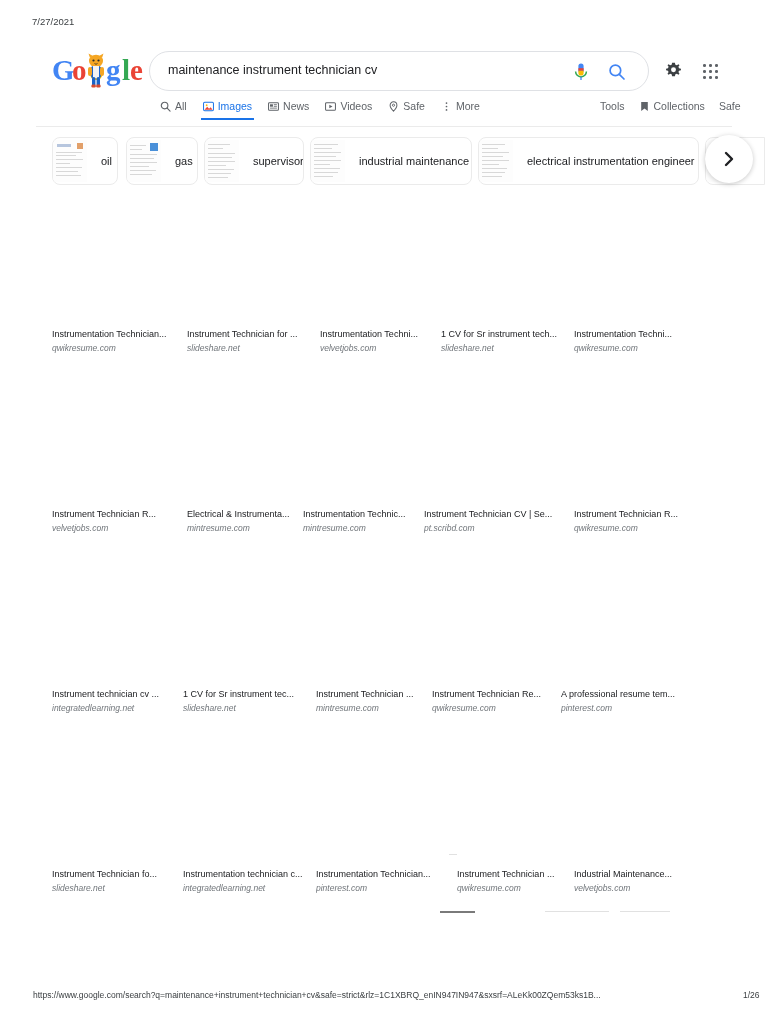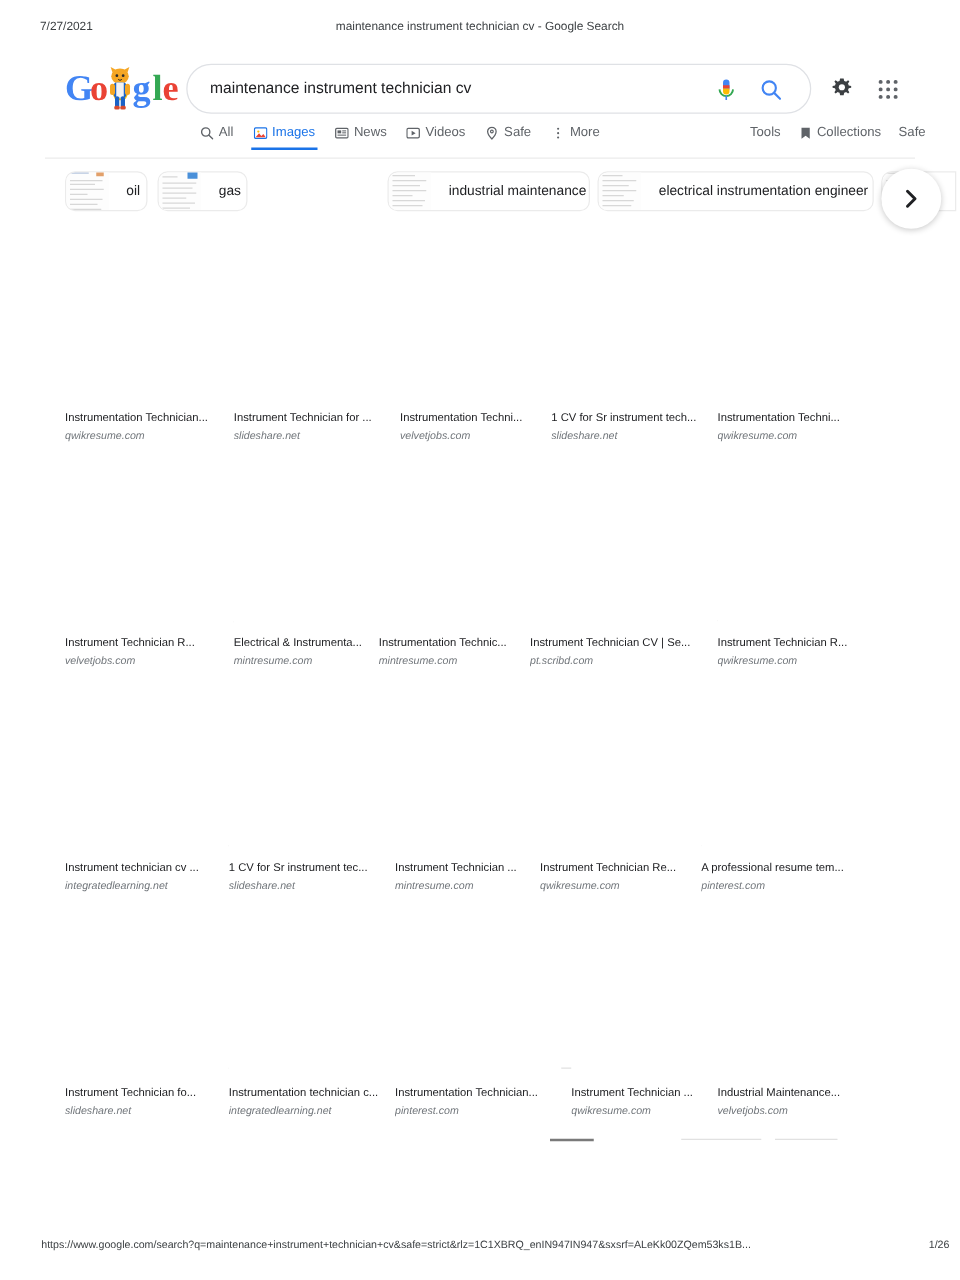--- a/index.html
+++ b/index.html
@@ -180,21 +180,21 @@
   .chiprow {
     position: absolute;
     top: 137px;
     left: 0;
     width: 768px;
     height: 46px;
   }
   .chip {
     position: absolute;
     top: 0;
-    height: 32px;
+    height: 48px;
     border: 1px solid #ebebeb;
     border-radius: 8px;
     background: #fff;
     box-sizing: border-box;
     display: flex;
     align-items: center;
     overflow: hidden;
     cursor: pointer;
   }
   .chip-thumb {
@@ -307,21 +307,20 @@
     left: 743px;
     top: 0;
     white-space: nowrap;
   }
 </style>
 </head>
 <body>
 
 <div class="print-header">
   <span class="print-date">7/27/2021</span>
-  <span class="print-title">maintenance instrument technician cv - Google Search</span>
 </div>
 
 <div class="header">
 
   <div class="doodle">
     <svg width="92" height="38" viewBox="0 0 92 38">
       <text x="0" y="28" font-family="'Liberation Serif', serif" font-size="29" font-weight="bold" fill="#4285F4">G</text>
       <text x="20" y="28" font-family="'Liberation Serif', serif" font-size="29" font-weight="bold" fill="#EA4335">o</text>
       <text x="37" y="28" font-family="'Liberation Serif', serif" font-size="29" font-weight="bold" fill="#FBBC05">o</text>
       <text x="54" y="28" font-family="'Liberation Serif', serif" font-size="29" font-weight="bold" fill="#4285F4">g</text>
@@ -487,20 +486,34 @@
       <span class="ln" style="top:14px;width:27px"></span>
       <span class="ln" style="top:18px;width:24px"></span>
       <span class="ln" style="top:22px;width:27px"></span>
       <span class="ln" style="top:26px;width:19px"></span>
       <span class="ln" style="top:30px;width:26px"></span>
       <span class="ln" style="top:34px;width:22px"></span>
     </div>
     <span class="chip-label">gas</span>
   </div>
 
+  <div class="chip" style="left:204px;width:100px">
+    <div class="chip-thumb">
+      <span class="ln" style="top:4px;width:22px"></span>
+      <span class="ln" style="top:8px;width:15px"></span>
+      <span class="ln" style="top:13px;width:27px"></span>
+      <span class="ln" style="top:17px;width:24px"></span>
+      <span class="ln" style="top:21px;width:27px"></span>
+      <span class="ln" style="top:25px;width:18px"></span>
+      <span class="ln" style="top:29px;width:26px"></span>
+      <span class="ln" style="top:33px;width:23px"></span>
+      <span class="ln" style="top:37px;width:20px"></span>
+    </div>
+    <span class="chip-label">supervisor</span>
+  </div>
 
   <div class="chip" style="left:310px;width:162px">
     <div class="chip-thumb">
       <span class="ln" style="top:4px;width:24px"></span>
       <span class="ln" style="top:8px;width:18px"></span>
       <span class="ln" style="top:12px;width:27px"></span>
       <span class="ln" style="top:16px;width:22px"></span>
       <span class="ln" style="top:20px;width:27px"></span>
       <span class="ln" style="top:24px;width:16px"></span>
       <span class="ln" style="top:28px;width:26px"></span>

